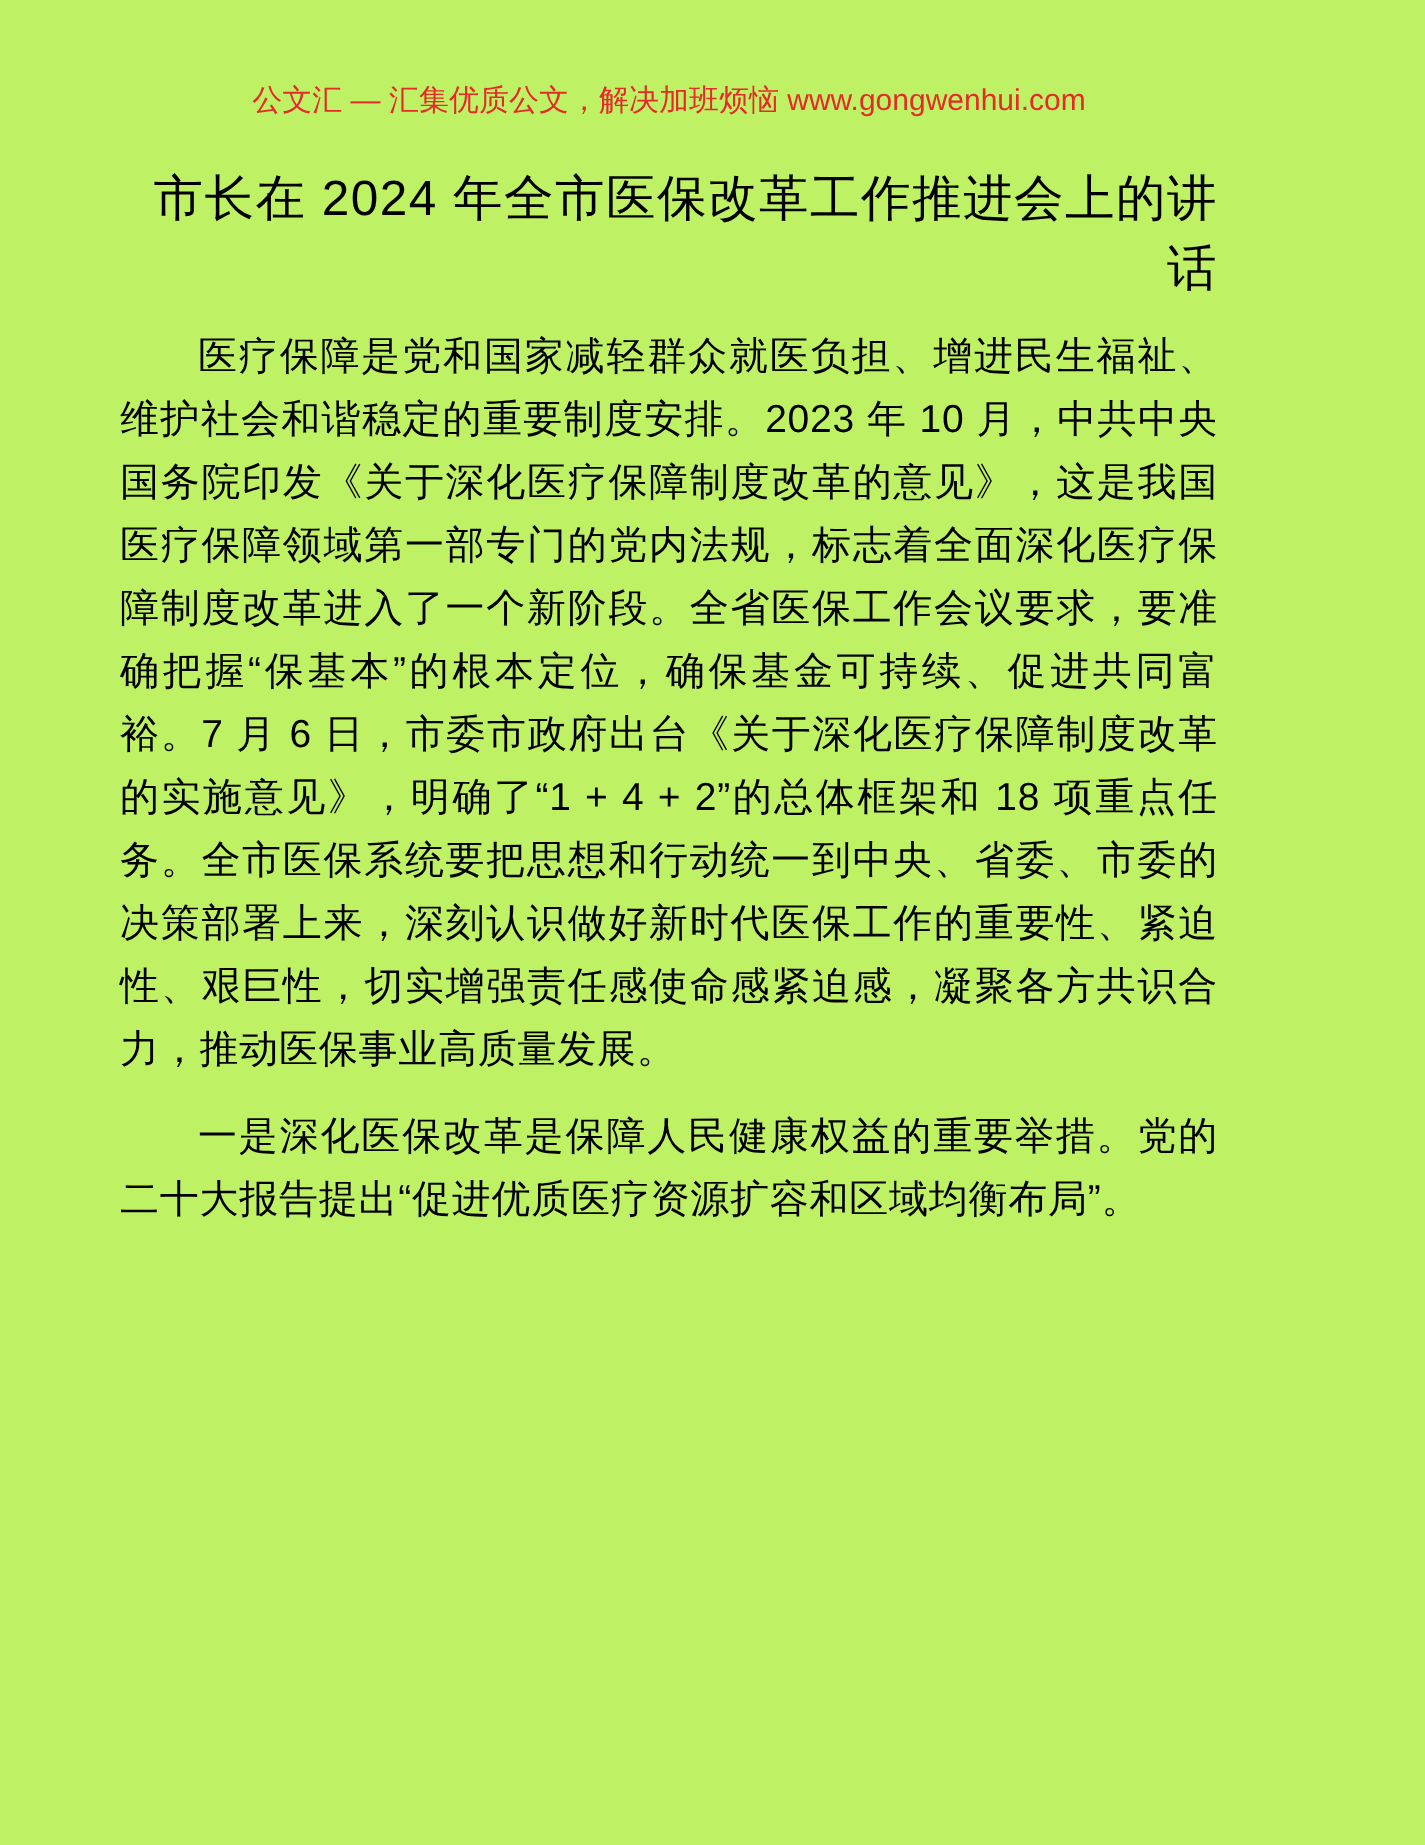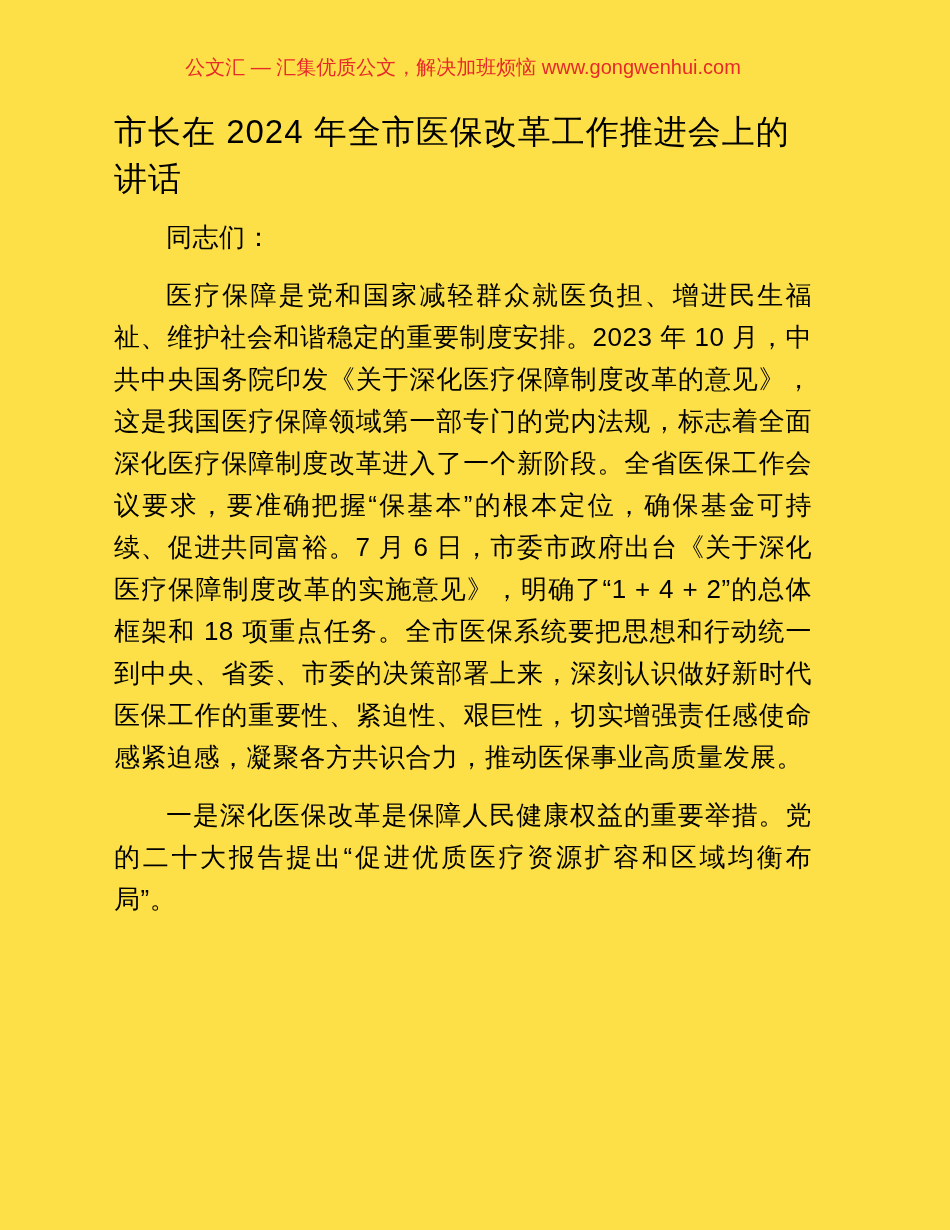--- a/index.html
+++ b/index.html
@@ -5,39 +5,39 @@
   html, body {
     margin: 0;
     padding: 0;
     background: #ffffff;
   }
   .page {
     position: relative;
     width: 950px;
     height: 1230px;
     box-sizing: border-box;
-    background: #fde047;
-    padding: 56px 138px 0 114px;
+    background: #bef264;
+    padding: 56px 138px 0 80px;
     font-family: "Liberation Sans", sans-serif;
     color: #000000;
     overflow: hidden;
   }
   .watermark {
     text-align: center;
     font-size: 20px;
     line-height: 22px;
     color: #e62929;
     white-space: nowrap;
   }
   .title {
     margin: 30px 0 0 0;
     font-size: 33px;
     line-height: 47px;
     font-weight: 400;
-    text-align: left;
+    text-align: right;
     letter-spacing: 1px;
   }
   .content {
     margin-top: 14px;
   }
   .content p {
     margin: 0 0 16px 0;
     font-size: 26px;
     line-height: 42px;
     text-indent: 2em;
@@ -50,18 +50,17 @@
 
 <div class="page">
 
   <div class="watermark">
     <span>公文汇 — 汇集优质公文，解决加班烦恼 www.gongwenhui.com</span>
   </div>
 
   <h1 class="title">市长在 2024 年全市医保改革工作推进会上的讲话</h1>
 
   <div class="content">
-    <p>同志们：</p>
     <p>医疗保障是党和国家减轻群众就医负担、增进民生福祉、维护社会和谐稳定的重要制度安排。2023 年 10 月，中共中央国务院印发《关于深化医疗保障制度改革的意见》，这是我国医疗保障领域第一部专门的党内法规，标志着全面深化医疗保障制度改革进入了一个新阶段。全省医保工作会议要求，要准确把握“保基本”的根本定位，确保基金可持续、促进共同富裕。7 月 6 日，市委市政府出台《关于深化医疗保障制度改革的实施意见》，明确了“1 + 4 + 2”的总体框架和 18 项重点任务。全市医保系统要把思想和行动统一到中央、省委、市委的决策部署上来，深刻认识做好新时代医保工作的重要性、紧迫性、艰巨性，切实增强责任感使命感紧迫感，凝聚各方共识合力，推动医保事业高质量发展。</p>
     <p>一是深化医保改革是保障人民健康权益的重要举措。党的二十大报告提出“促进优质医疗资源扩容和区域均衡布局”。</p>
   </div>
 
 </div>
 
 </body></html>

